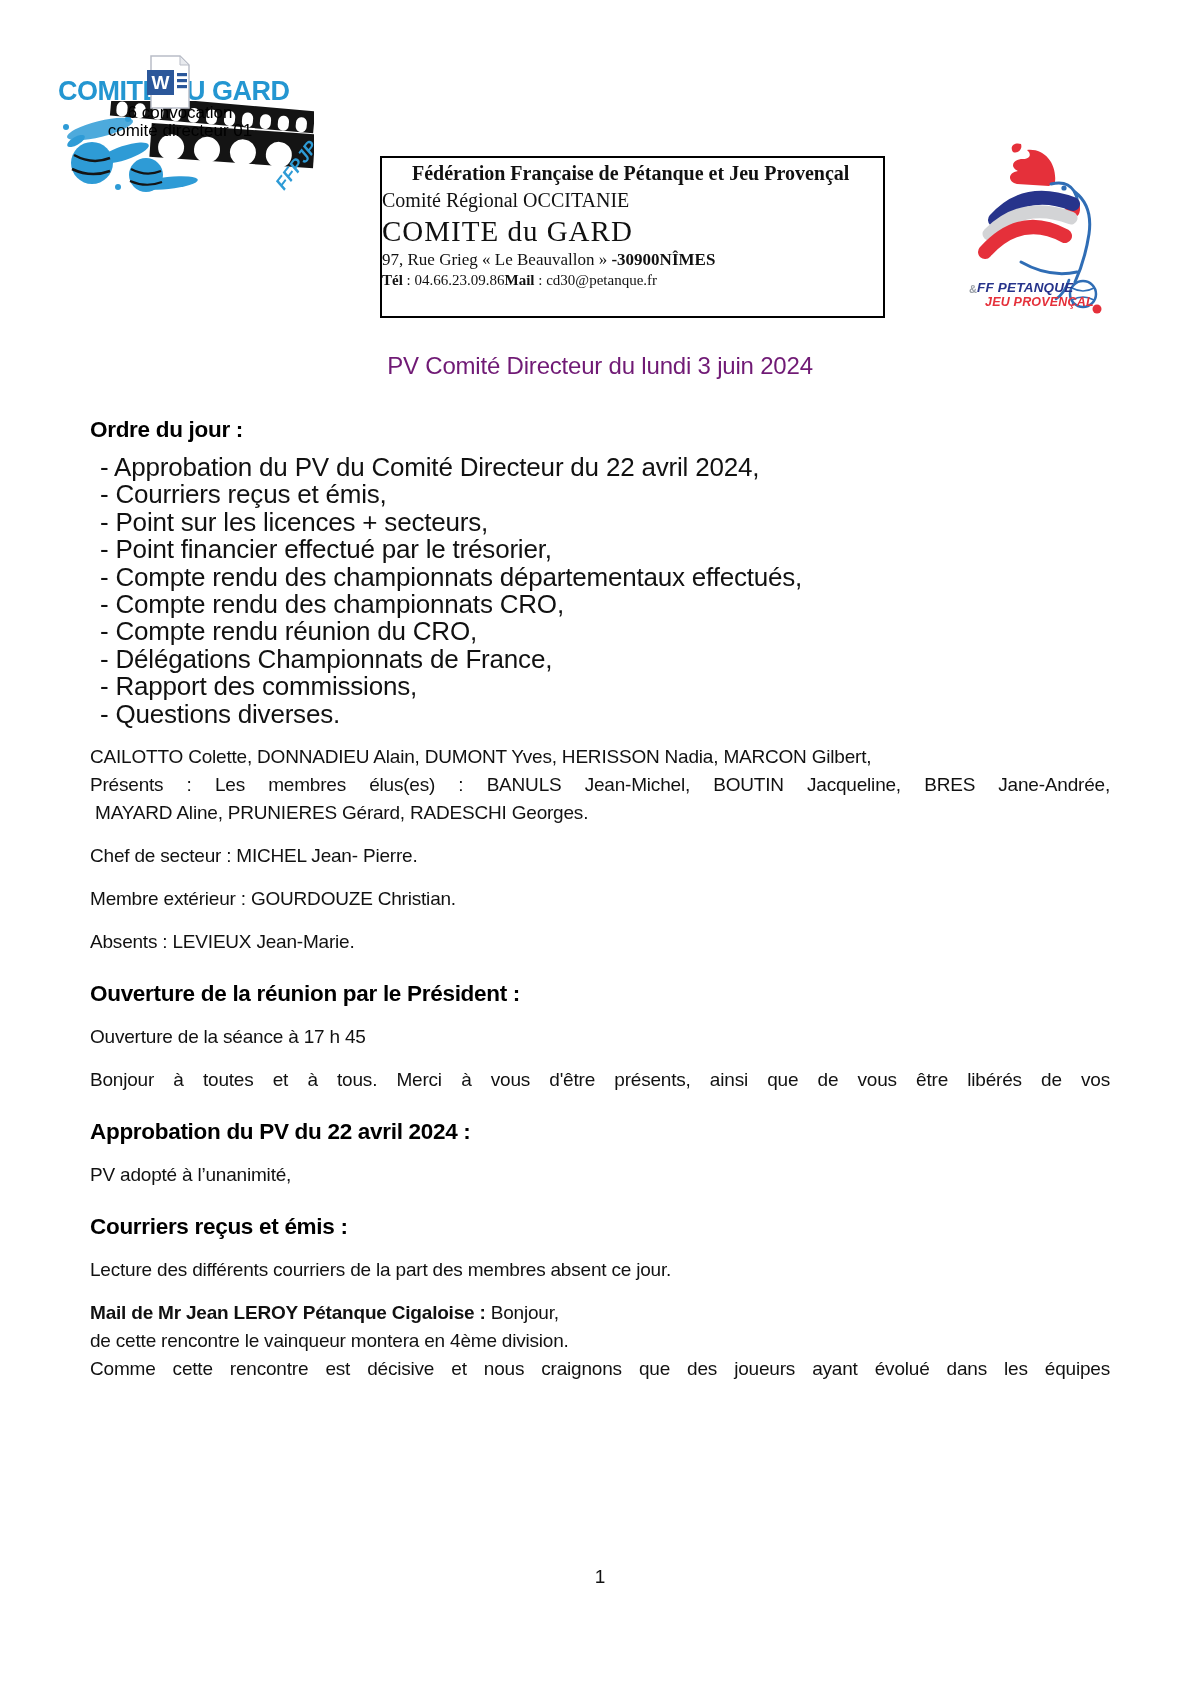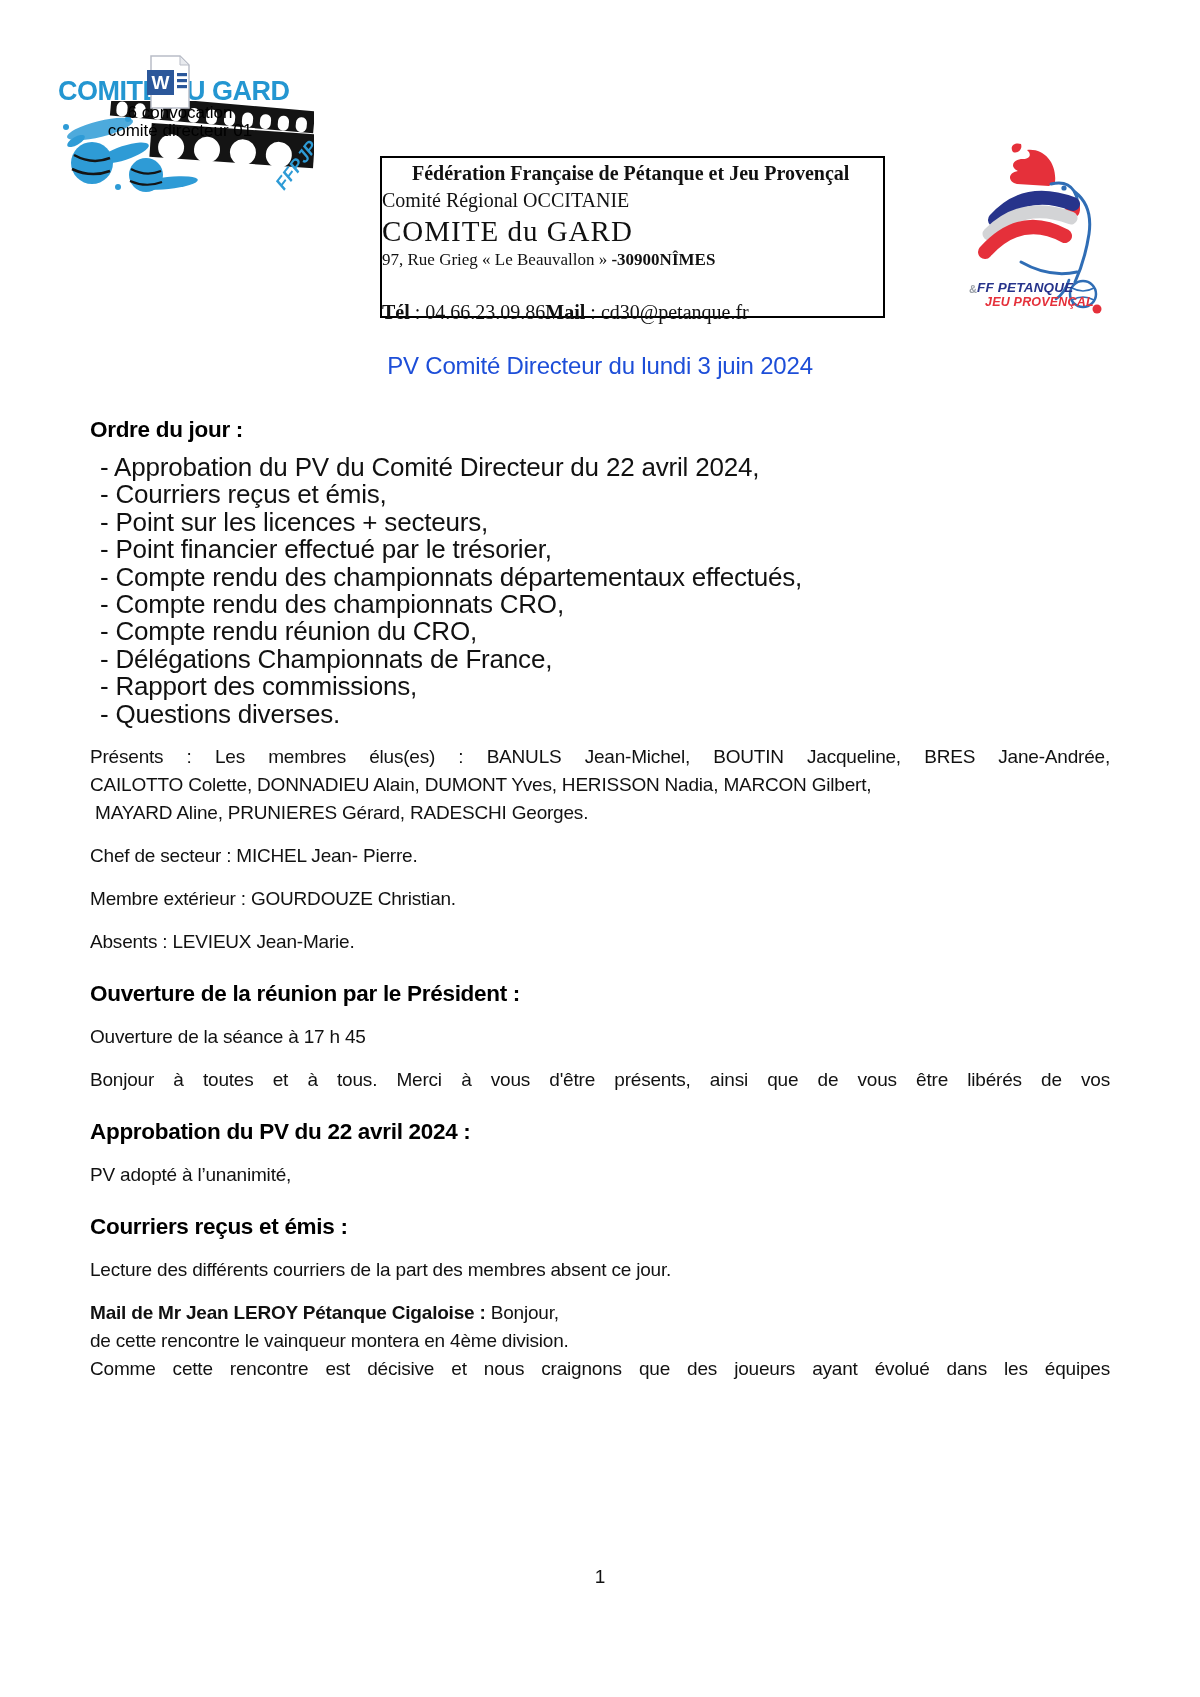--- a/index.html
+++ b/index.html
@@ -27,27 +27,27 @@
   .header-box{
     position:absolute;left:380px;top:156px;width:505px;height:162px;
     border:2px solid #000;box-sizing:border-box;
     font-family:"Liberation Serif", serif;
     text-align:left;padding-top:4px;
   }
   .hb-fed{font-weight:700;font-size:20px;line-height:23px;padding:0 30px;}
   .hb-region{font-size:20px;line-height:26px;margin-top:2px;}
   .hb-committee{font-size:29px;line-height:36px;letter-spacing:1px;}
   .hb-address{font-size:17px;line-height:21px;}
-  .hb-tel{font-size:20px;line-height:21px;margin-top:32px;}
+  .hb-tel{font-size:15px;line-height:21px;}
   .ffpjp-logo{position:absolute;left:963px;top:140px;}
   
   .content{margin:0 90px;}
   .doc-title{
     text-align:center;font-size:24px;font-weight:400;
-    letter-spacing:-0.2px;margin:22px 0 0 0;color:#1d4ed8;
+    letter-spacing:-0.2px;margin:22px 0 0 0;color:#701a75;
   }
   .section-h{
     font-size:22.5px;font-weight:700;letter-spacing:-0.3px;
     margin:24px 0 0 0;line-height:28px;color:#000;
   }
   .section-h.first{margin-top:36px;}
   .agenda-list{margin:10px 0 0 0;padding:0 0 0 10px;list-style:none;}
   .agenda-list li{
     font-size:26px;line-height:27.4px;letter-spacing:-0.2px;
     white-space:pre-wrap;
@@ -190,22 +190,22 @@
       <li>- Point financier effectué par le trésorier,</li>
       <li>- Compte rendu des championnats départementaux effectués,</li>
       <li>- Compte rendu des championnats CRO,</li>
       <li>- Compte rendu réunion du CRO,</li>
       <li>- Délégations Championnats de France,</li>
       <li>- Rapport des commissions,</li>
       <li>- Questions diverses.</li>
     </ul>
 
     <div class="para">
+      <div class="line">CAILOTTO Colette, DONNADIEU Alain, DUMONT Yves, HERISSON Nadia, MARCON Gilbert,</div>
       <div class="line jline">Présents : Les membres élus(es) : BANULS Jean-Michel, BOUTIN Jacqueline, BRES Jane-Andrée,</div>
-      <div class="line">CAILOTTO Colette, DONNADIEU Alain, DUMONT Yves, HERISSON Nadia, MARCON Gilbert,</div>
       <div class="line"> MAYARD Aline, PRUNIERES Gérard, RADESCHI Georges.</div>
     </div>
 
     <div class="para line">Chef de secteur : MICHEL Jean- Pierre.</div>
 
     <div class="para line">Membre extérieur : GOURDOUZE Christian.</div>
 
 
     <div class="para line">Absents : LEVIEUX Jean-Marie.</div>
 

